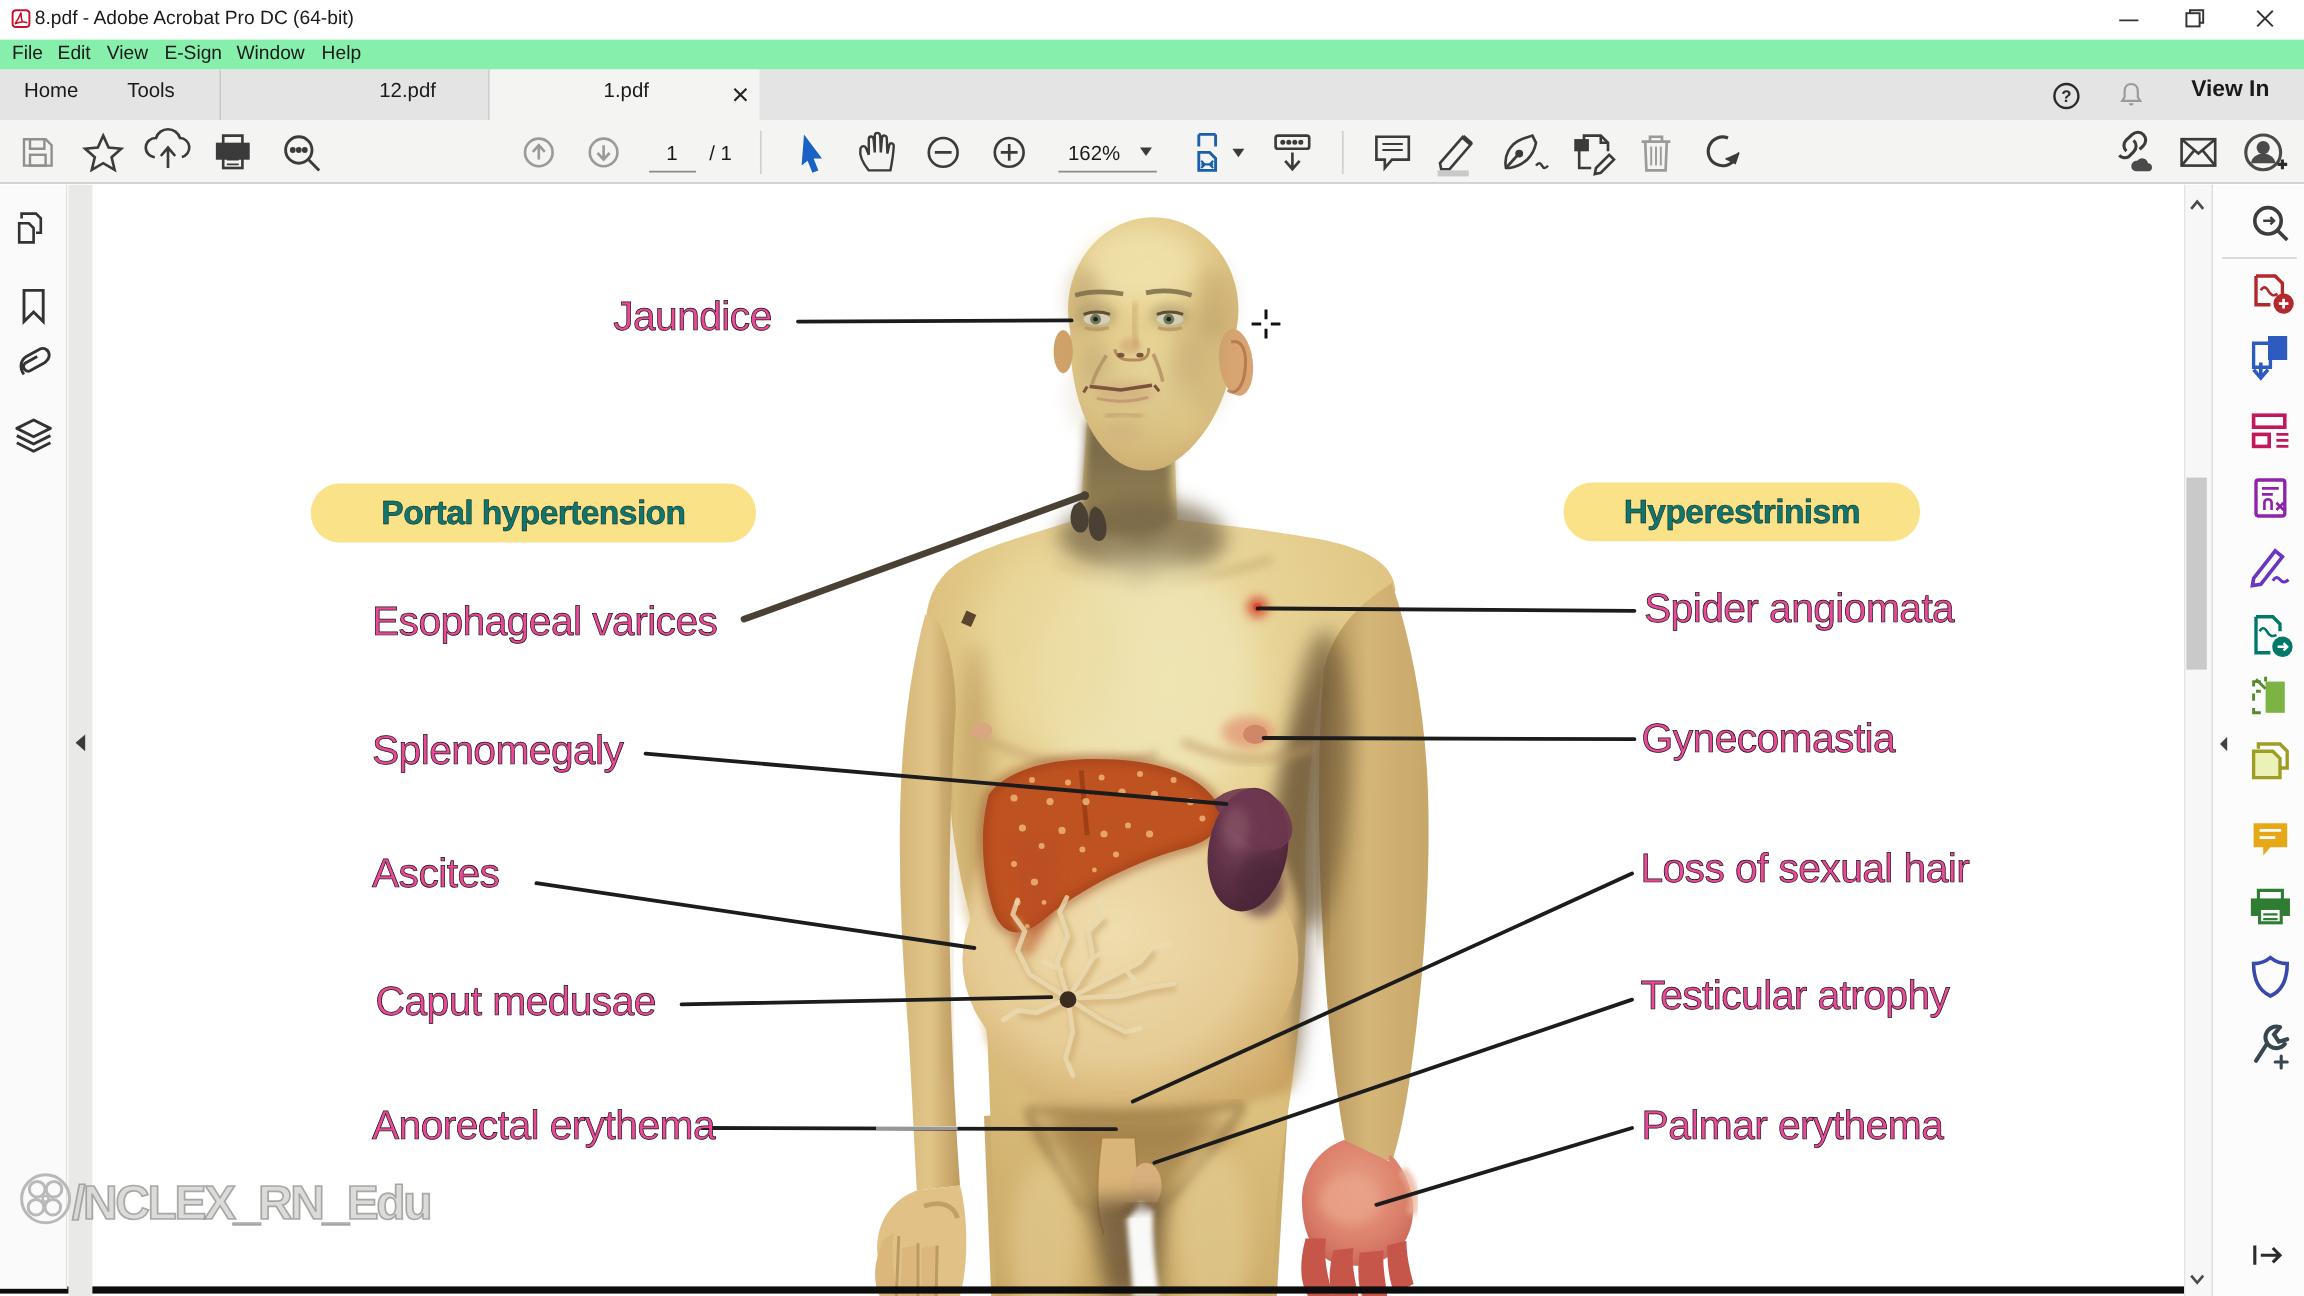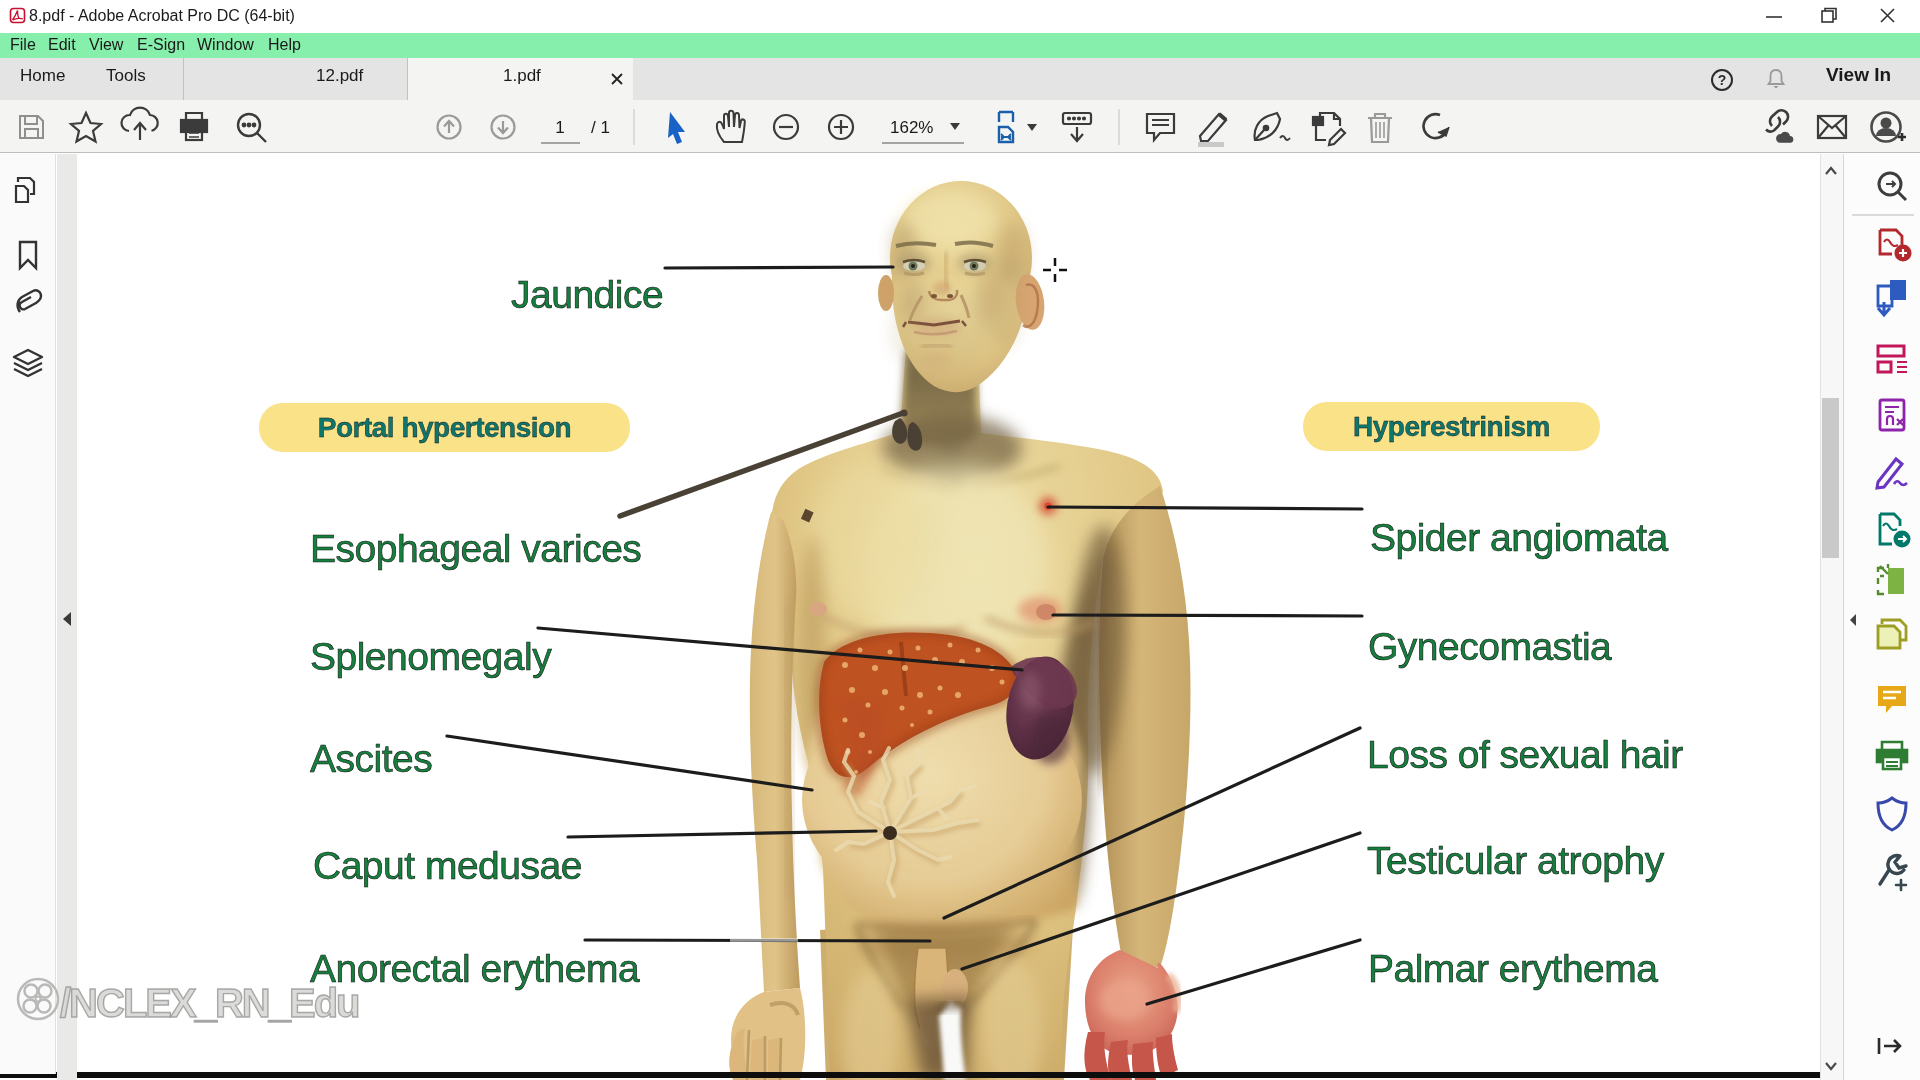--- a/index.html
+++ b/index.html
@@ -13,22 +13,22 @@
   #tabbar { position:absolute; left:0; top:58px; width:1920px; height:42px; background:#e4e4e4; }
   .tabtxt { position:absolute; top:8px; font-size:17px; color:#1a1a1a; }
   #toolbar { position:absolute; left:0; top:100px; width:1920px; height:53px; background:#f4f4f3; border-bottom:1px solid #bdbdbd; }
   #leftbar { position:absolute; left:0; top:154px; width:56px; height:920px; background:#fafafa; border-right:1px solid #e0e0e0; }
   #gutter { position:absolute; left:57px; top:154px; width:20px; height:926px; background:#e9e9e8; }
   #docarea { position:absolute; left:77px; top:154px; width:1743px; height:926px; background:#ffffff; }
   #blackband { position:absolute; left:0; top:1072px; width:1838px; height:6px; background:#0d0d0d; }
   #scrollbar { position:absolute; left:1820px; top:154px; width:23px; height:926px; background:#f7f7f7; border-left:1px solid #e2e2e2; }
   #sthumb { position:absolute; left:1822px; top:398px; width:17px; height:160px; background:#c9c9c9; }
   #rightpanel { position:absolute; left:1843px; top:154px; width:77px; height:926px; background:#fcfcfc; border-left:1px solid #d6d6d6; }
-  .lbl { position:absolute; font-size:39px; letter-spacing:-0.5px; color:#15803d;
-         -webkit-text-stroke:0.6px #161616; white-space:nowrap;margin-top:28px; }
+  .lbl { position:absolute; font-size:34px; letter-spacing:-0.5px; color:#ec4899;
+         -webkit-text-stroke:0.6px #161616; white-space:nowrap; }
   .hl { position:absolute; background:#fae289; border-radius:24px; text-align:center;
         font-weight:bold; font-size:28px; letter-spacing:-0.5px; color:#0f766e;
         -webkit-text-stroke:0.4px #111; white-space:nowrap; }
   #wm { position:absolute; z-index:60; left:60px; top:981px; font-size:40px; font-weight:bold;
         color:rgba(215,215,213,0.9); -webkit-text-stroke:1.4px rgba(150,150,148,0.8);
         letter-spacing:-2px; }
 </style>
 </head>
 <body>
 

